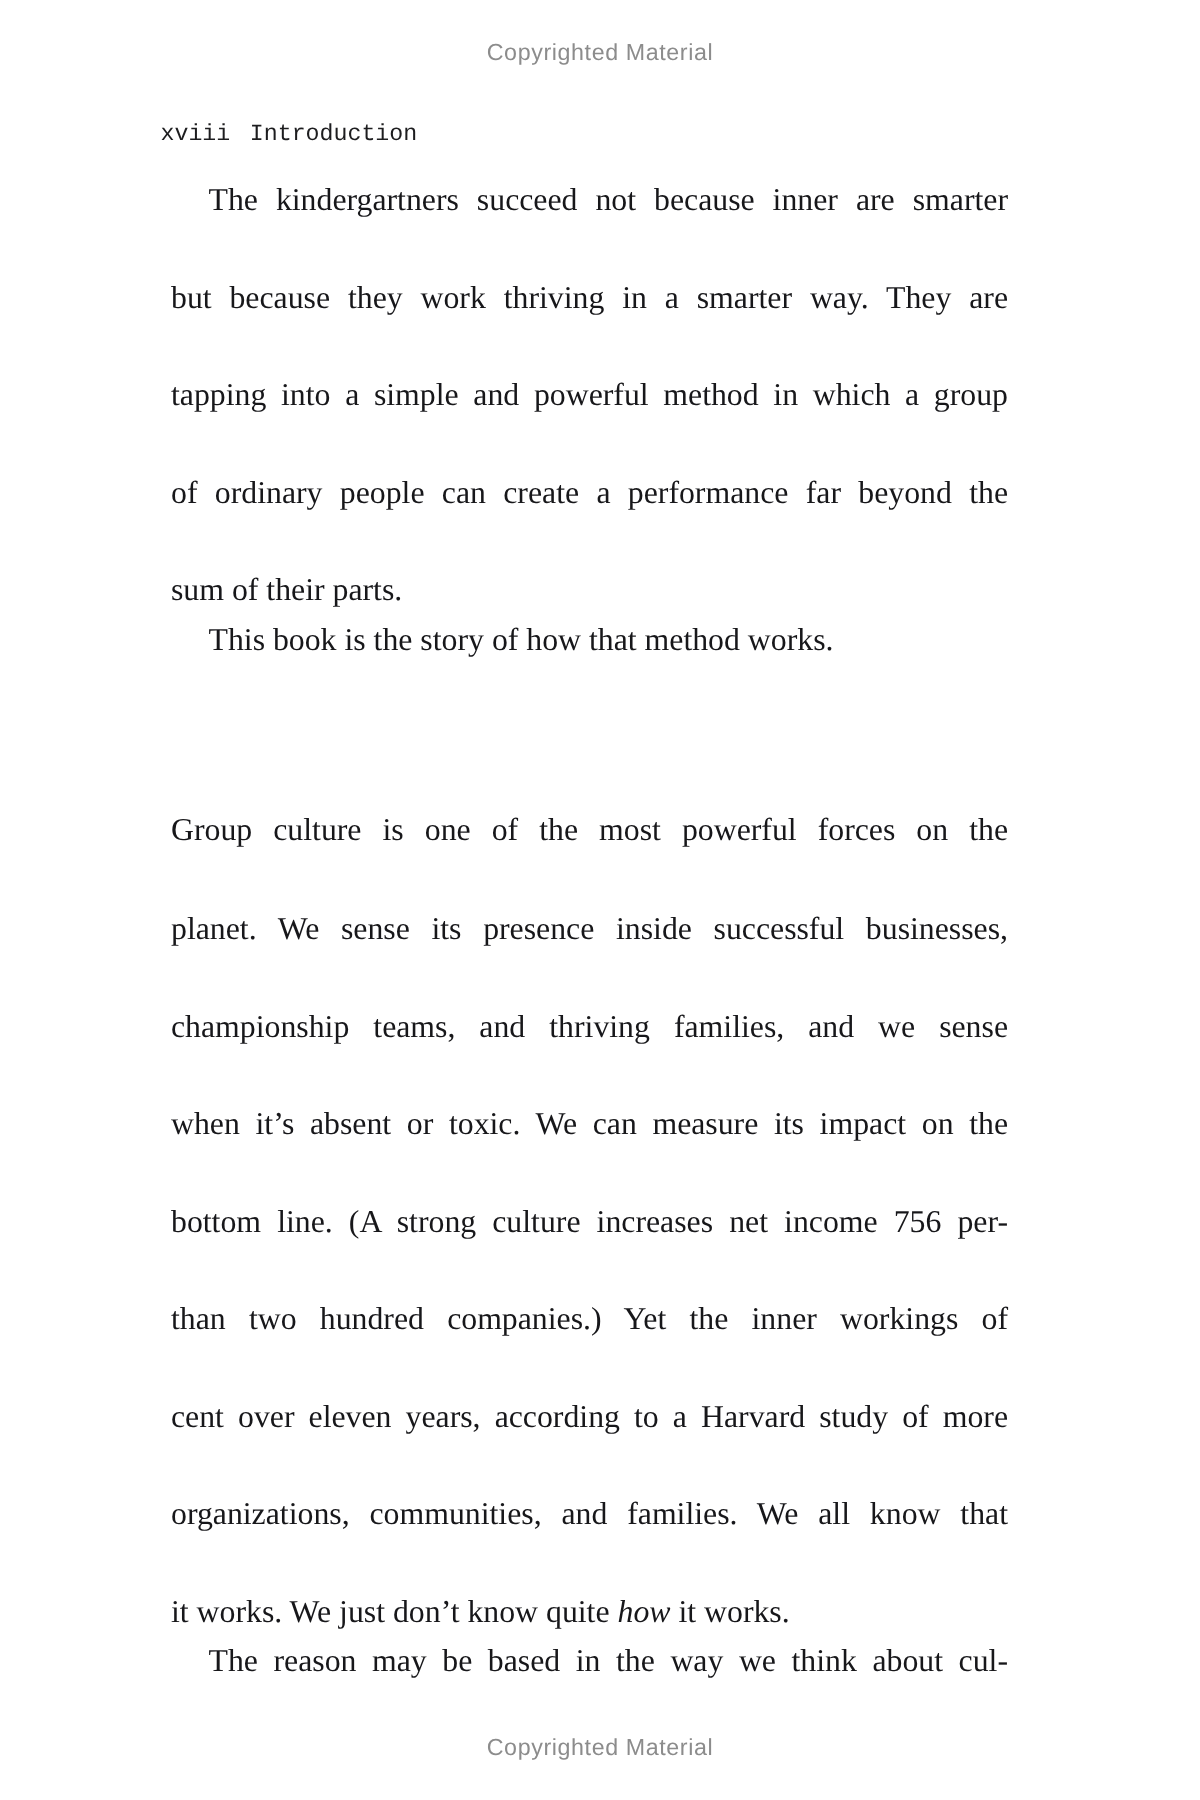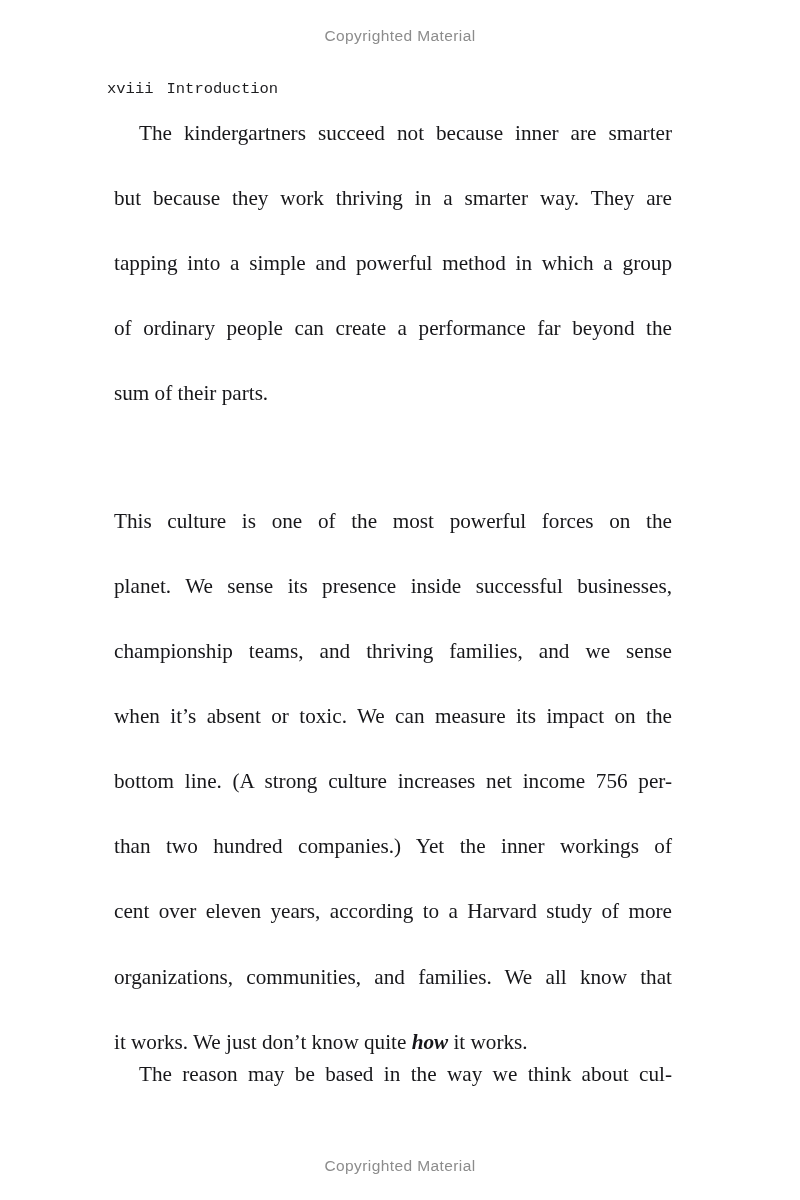--- a/index.html
+++ b/index.html
@@ -71,42 +71,42 @@
     width: 100%;
   }
   .textblock p.lastline::after {
     content: none;
   }
   .section-gap {
     height: 95px;
   }
   em.it {
     font-style: italic;
-    font-weight: bold;
   }
 </style>
 </head>
 <body>
 
 <div class="page">
 
   <div class="watermark watermark-top">Copyrighted Material</div>
 
   <div class="running-head">
     <span class="folio">xviii</span><span>Introduction</span>
   </div>
 
   <div class="textblock" id="textblock">
       <p class="indent">The kindergartners succeed not because inner are smarter</p>
       <p>but because they work thriving in a smarter way. They are</p>
       <p>tapping into a simple and powerful method in which a group</p>
       <p>of ordinary people can create a performance far beyond the</p>
       <p class="lastline">sum of their parts.</p>
+      <p class="indent lastline">This book is the story of how that method works.</p>
       <div class="section-gap"></div>
-      <p>This culture is one of the most powerful forces on the</p>
+      <p>Group culture is one of the most powerful forces on the</p>
       <p>planet. We sense its presence inside successful businesses,</p>
       <p>championship teams, and thriving families, and we sense</p>
       <p>when it’s absent or toxic. We can measure its impact on the</p>
       <p>bottom line. (A strong culture increases net income 756 per-</p>
       <p>than two hundred companies.) Yet the inner workings of</p>
       <p>cent over eleven years, according to a Harvard study of more</p>
       <p>organizations, communities, and families. We all know that</p>
       <p class="lastline">it works. We just don’t know quite <em class="it">how</em> it works.</p>
       <p class="indent">The reason may be based in the way we think about cul-</p>
     </div>

